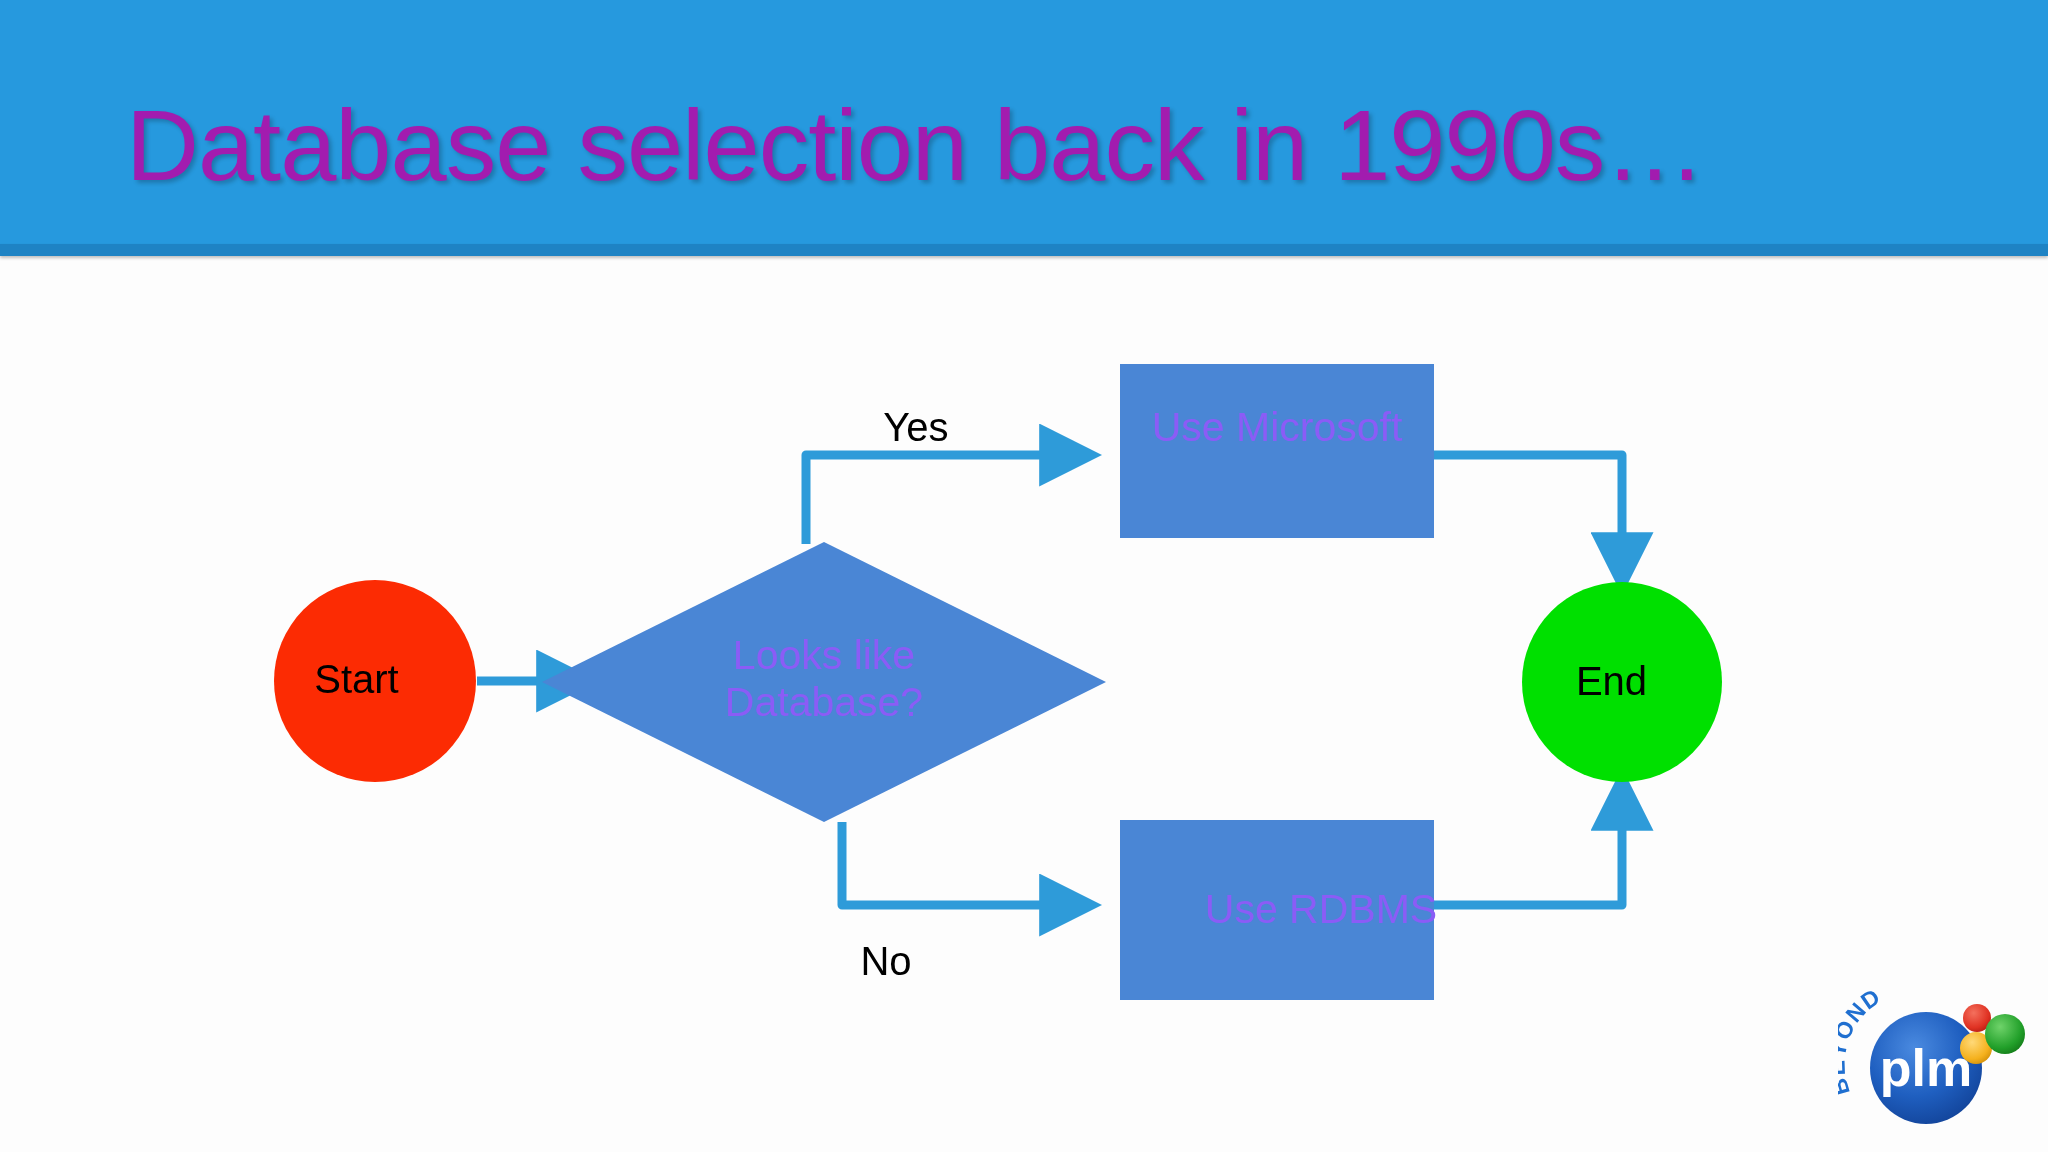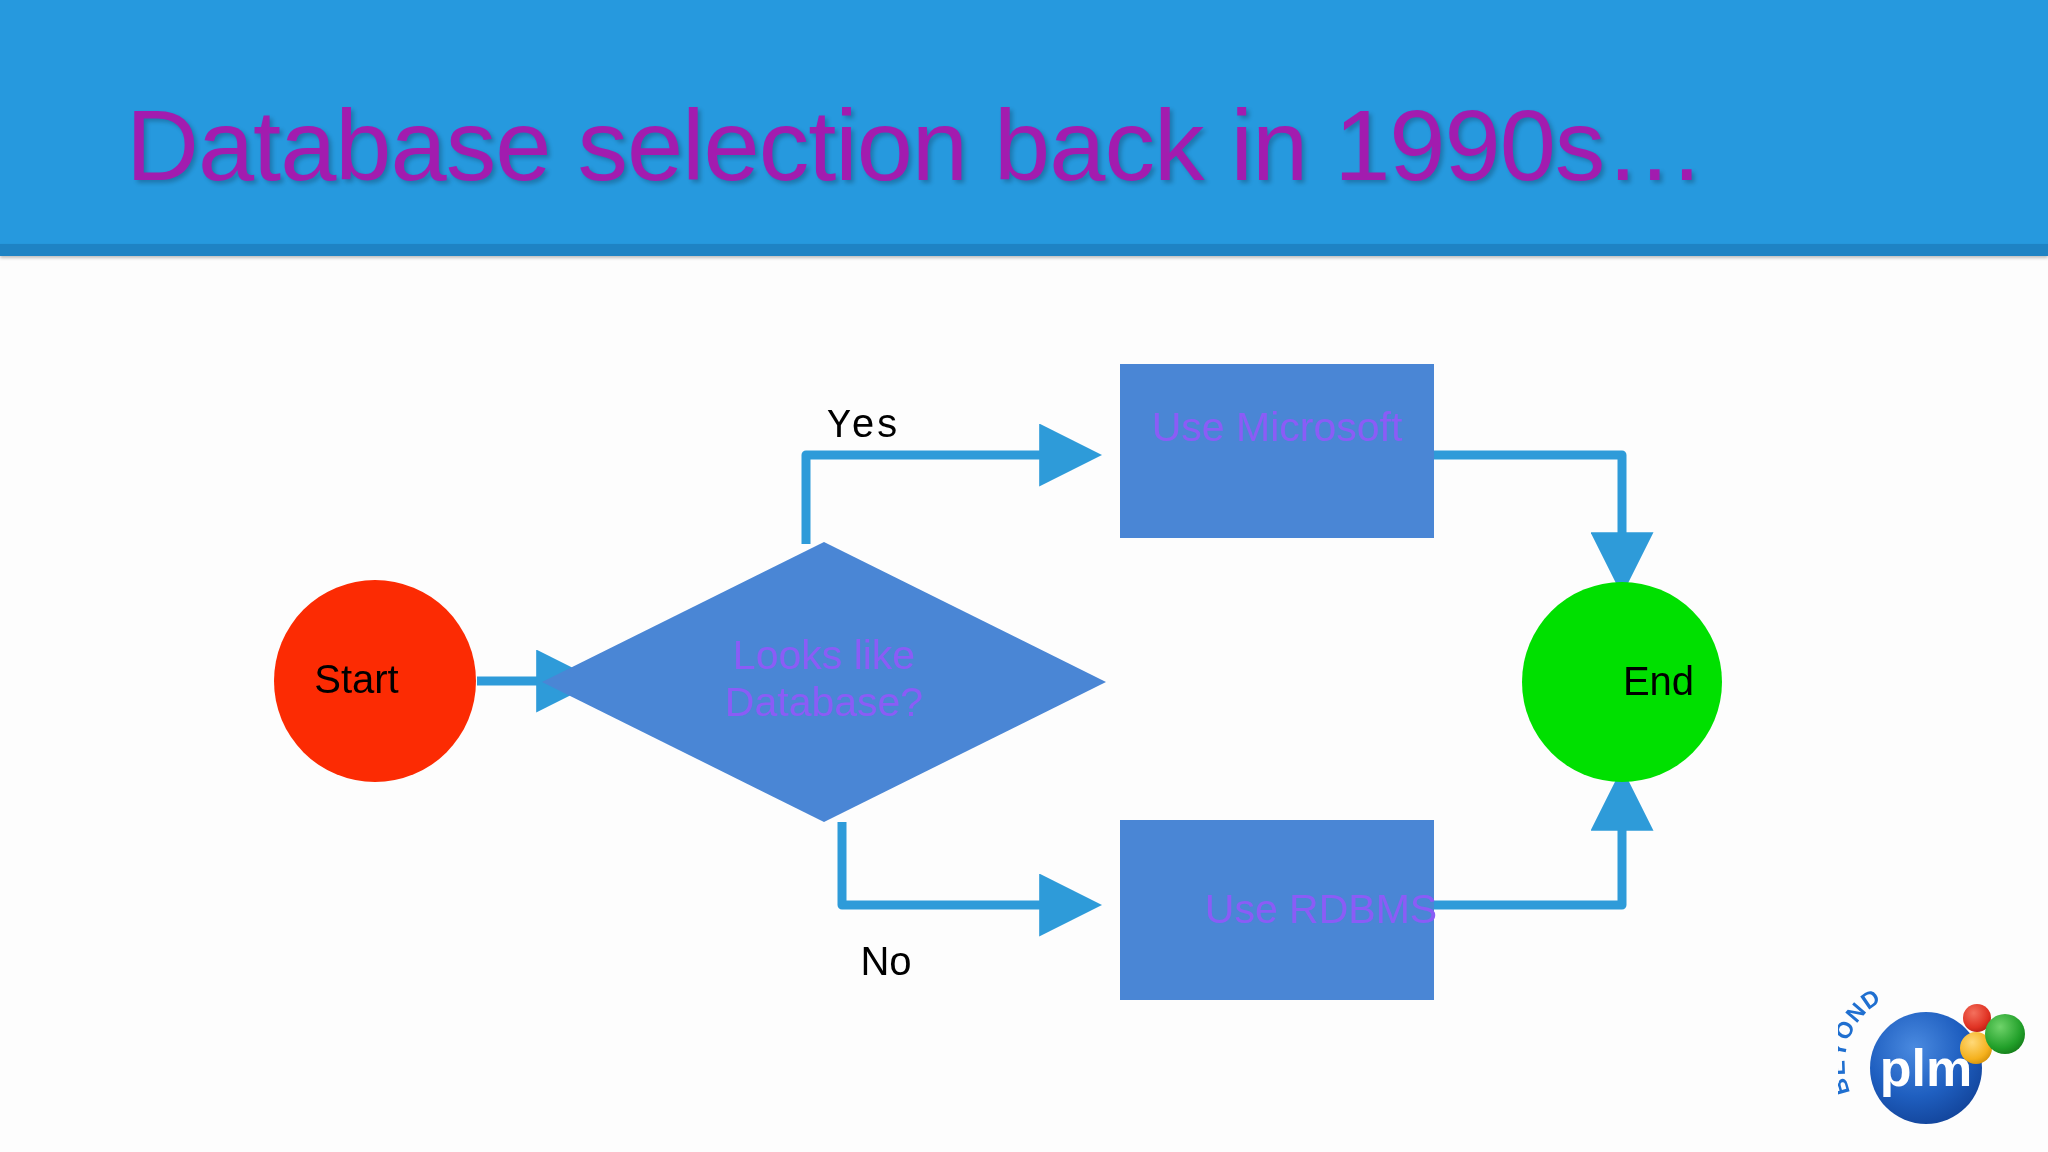--- a/index.html
+++ b/index.html
@@ -155,23 +155,23 @@
       <div>Looks like</div>
       <div>Database?</div>
     </div>
 
     <div class="shape-label label-box" style="left:1120px; top:148px; width:314px;">
       <div>Use Microsoft</div>
     </div>
 
     <div class="shape-label label-box" style="left:1120px; top:630px; width:314px;margin-left:44px;">Use RDBMS</div>
 
-    <div class="shape-label label-end" style="left:1522px; top:402px; width:179px;padding-left:47px;">End</div>
-
-    <div class="edge-label" style="left:803px; top:148px; width:120px;font-family:Liberation Mono, monospace;">Yes</div>
+    <div class="shape-label label-end" style="left:1522px; top:402px; width:179px;">End</div>
+
+    <div class="edge-label" style="left:856px; top:148px; width:120px;">Yes</div>
 
     <div class="edge-label" style="left:826px; top:682px; width:120px;">No</div>
   </div>
 
   <div id="logo">
     <svg width="200" height="176" viewBox="0 0 200 176">
       <defs>
         <radialGradient id="gblue" cx="40%" cy="32%" r="78%">
           <stop offset="0%" stop-color="#4a8ae0"></stop>
           <stop offset="55%" stop-color="#1f5fc0"></stop>

